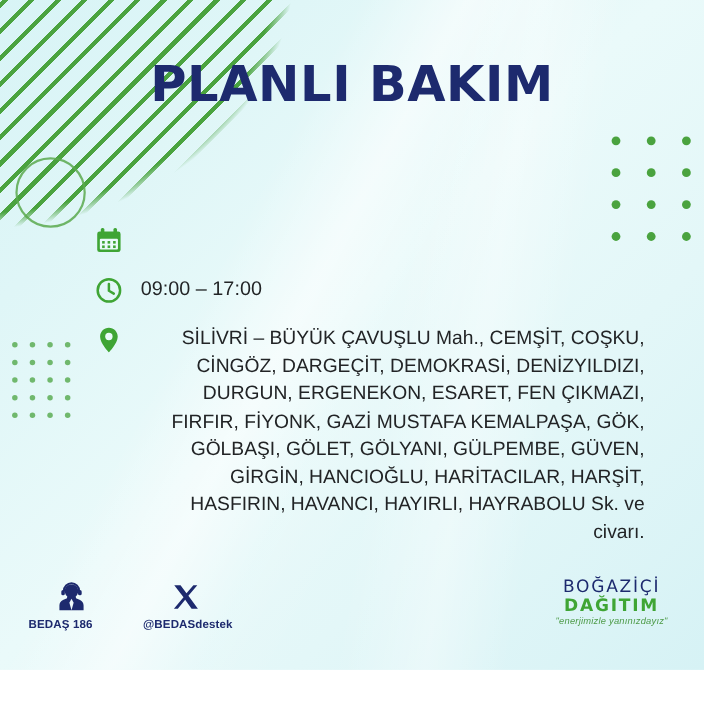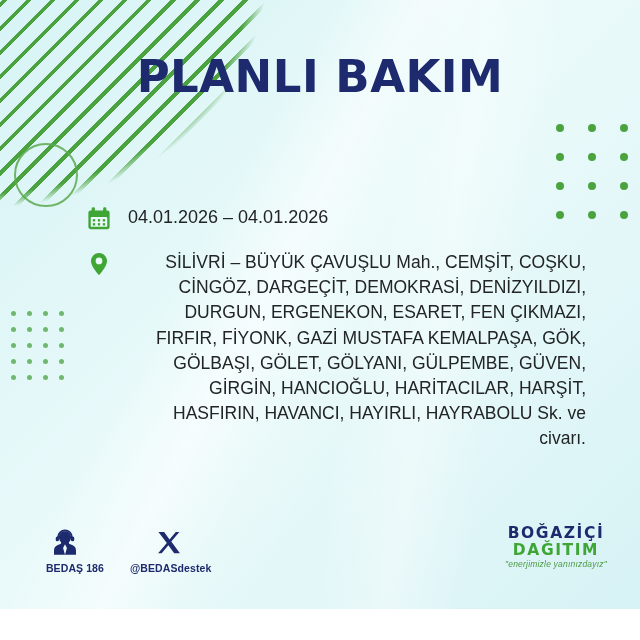--- a/index.html
+++ b/index.html
@@ -185,21 +185,21 @@
   }
   .contacts {
     position: absolute;
     left: 26px;
     top: 0;
     display: flex;
     gap: 26px;
   }
   .contact {
     width: 78px;
-    text-align: right;
+    text-align: left;
   }
   .contact .cico {
     height: 34px;
     display: flex;
     align-items: flex-end;
     justify-content: center;
   }
   .contact .clabel {
     margin-top: 5px;
     color: #1d2a6e;
@@ -213,21 +213,21 @@
     position: absolute;
     right: 14px;
     top: 2px;
     width: 140px;
     text-align: center;
     line-height: 1.08;
   }
   .brand .b1 {
     color: #1d2a6e;
     font-size: 15.5px;
-    font-weight: 700;
+    font-weight: 400;
     letter-spacing: 1.6px;
     font-family: "DejaVu Sans", sans-serif;
   }
   .brand .b2, .brand .b3 {
     color: #3fa535;
     font-size: 15.5px;
     font-weight: 800;
     letter-spacing: 1.6px;
     font-family: "DejaVu Sans", sans-serif;
   }
@@ -306,23 +306,31 @@
           <rect x="5.2" y="1.2" width="3" height="5" rx="1.3" fill="#3fa535"></rect>
           <rect x="15.8" y="1.2" width="3" height="5" rx="1.3" fill="#3fa535"></rect>
           <rect x="6.3" y="12.1" width="2.2" height="2.2" fill="#3fa535"></rect>
           <rect x="10.9" y="12.1" width="2.2" height="2.2" fill="#3fa535"></rect>
           <rect x="15.5" y="12.1" width="2.2" height="2.2" fill="#3fa535"></rect>
           <rect x="6.3" y="15.8" width="2.2" height="2.2" fill="#3fa535"></rect>
           <rect x="10.9" y="15.8" width="2.2" height="2.2" fill="#3fa535"></rect>
           <rect x="15.5" y="15.8" width="2.2" height="2.2" fill="#3fa535"></rect>
         </svg>
       </span>
-      <span class="txt">04.01.2026 – 04.01.2026</span>
-    </div>
-
+    </div>
+
+    <div class="row" id="row-time">
+      <span class="ico">
+        <svg width="26" height="26" viewBox="0 0 24 24" fill="none">
+          <circle cx="12" cy="12" r="9.4" stroke="#3fa535" stroke-width="2.1" fill="none"></circle>
+          <path d="M12 6.6 V12.3 L16.1 14.7" stroke="#3fa535" stroke-width="2.1" stroke-linecap="round" stroke-linejoin="round" fill="none"></path>
+        </svg>
+      </span>
+      <span class="txt">09:00 – 17:00</span>
+    </div>
 
 
     <div class="row" id="row-loc">
       <span class="ico">
         <svg width="26" height="26" viewBox="0 0 24 24" fill="none">
           <path d="M12 1.9c-4.1 0-7.4 3.3-7.4 7.4 0 5.5 7.4 13.1 7.4 13.1s7.4-7.6 7.4-13.1c0-4.1-3.3-7.4-7.4-7.4z" fill="#3fa535"></path>
           <circle cx="12" cy="9.2" r="3.1" fill="#eafafa"></circle>
         </svg>
       </span>
       <span class="txt">SİLİVRİ – BÜYÜK ÇAVUŞLU Mah., CEMŞİT, COŞKU, CİNGÖZ, DARGEÇİT, DEMOKRASİ, DENİZYILDIZI, DURGUN, ERGENEKON, ESARET, FEN ÇIKMAZI, FIRFIR, FİYONK, GAZİ MUSTAFA KEMALPAŞA, GÖK, GÖLBAŞI, GÖLET, GÖLYANI, GÜLPEMBE, GÜVEN, GİRGİN, HANCIOĞLU, HARİTACILAR, HARŞİT, HASFIRIN, HAVANCI, HAYIRLI, HAYRABOLU Sk. ve civarı.</span>

